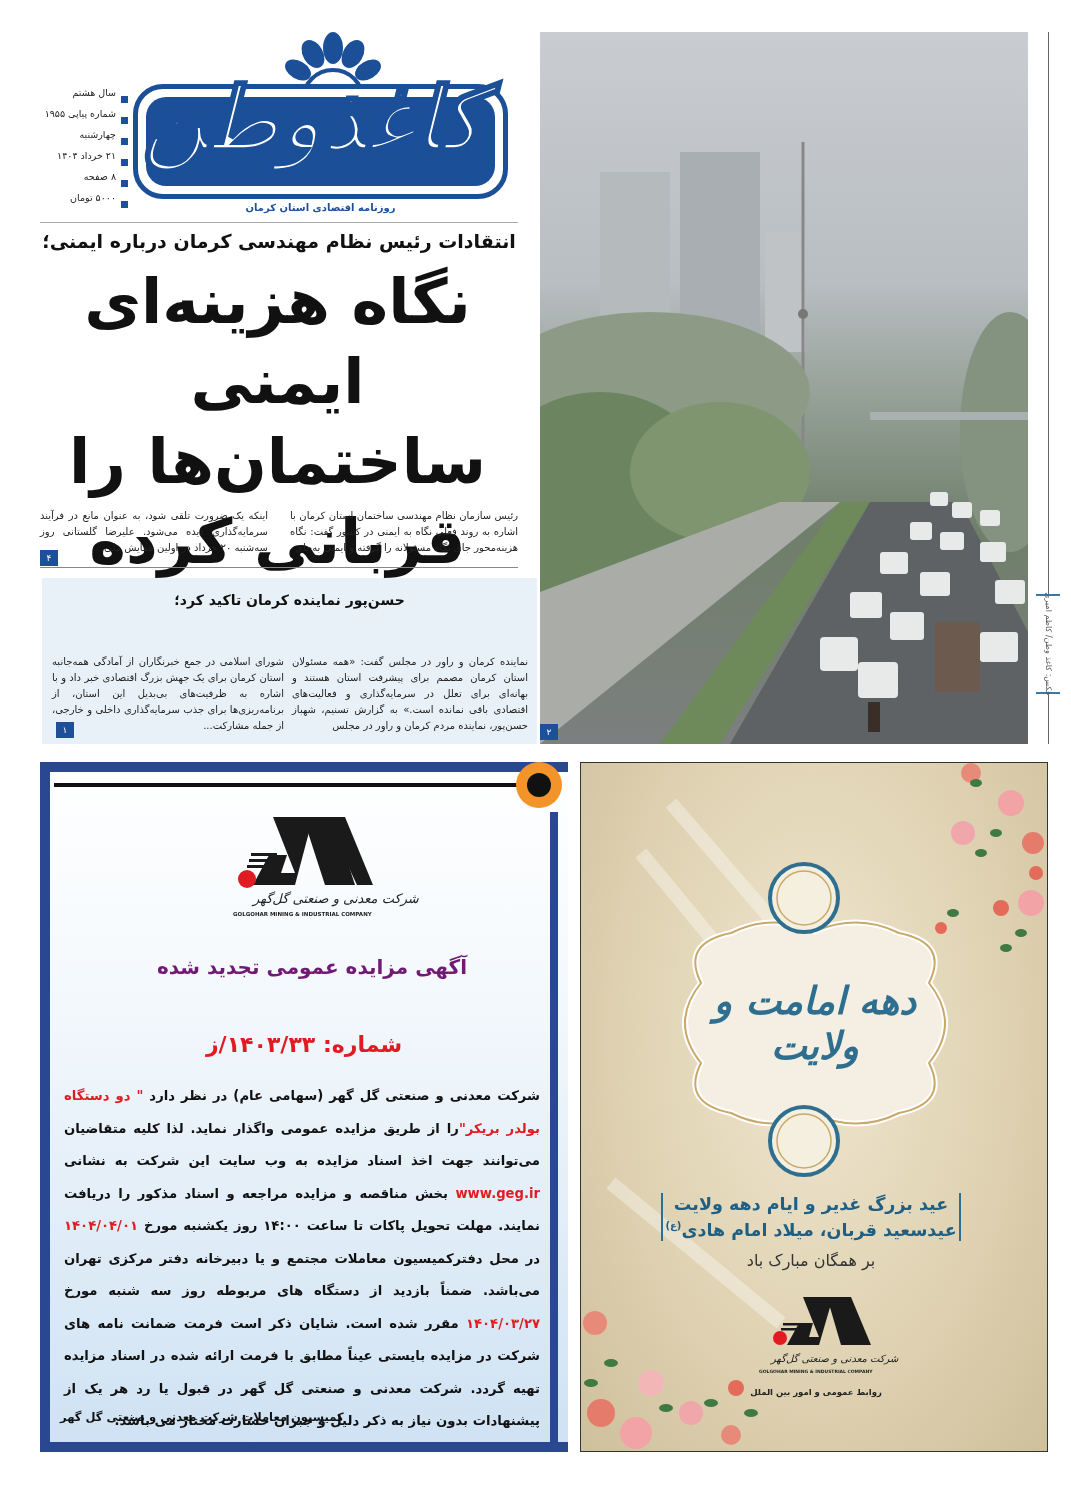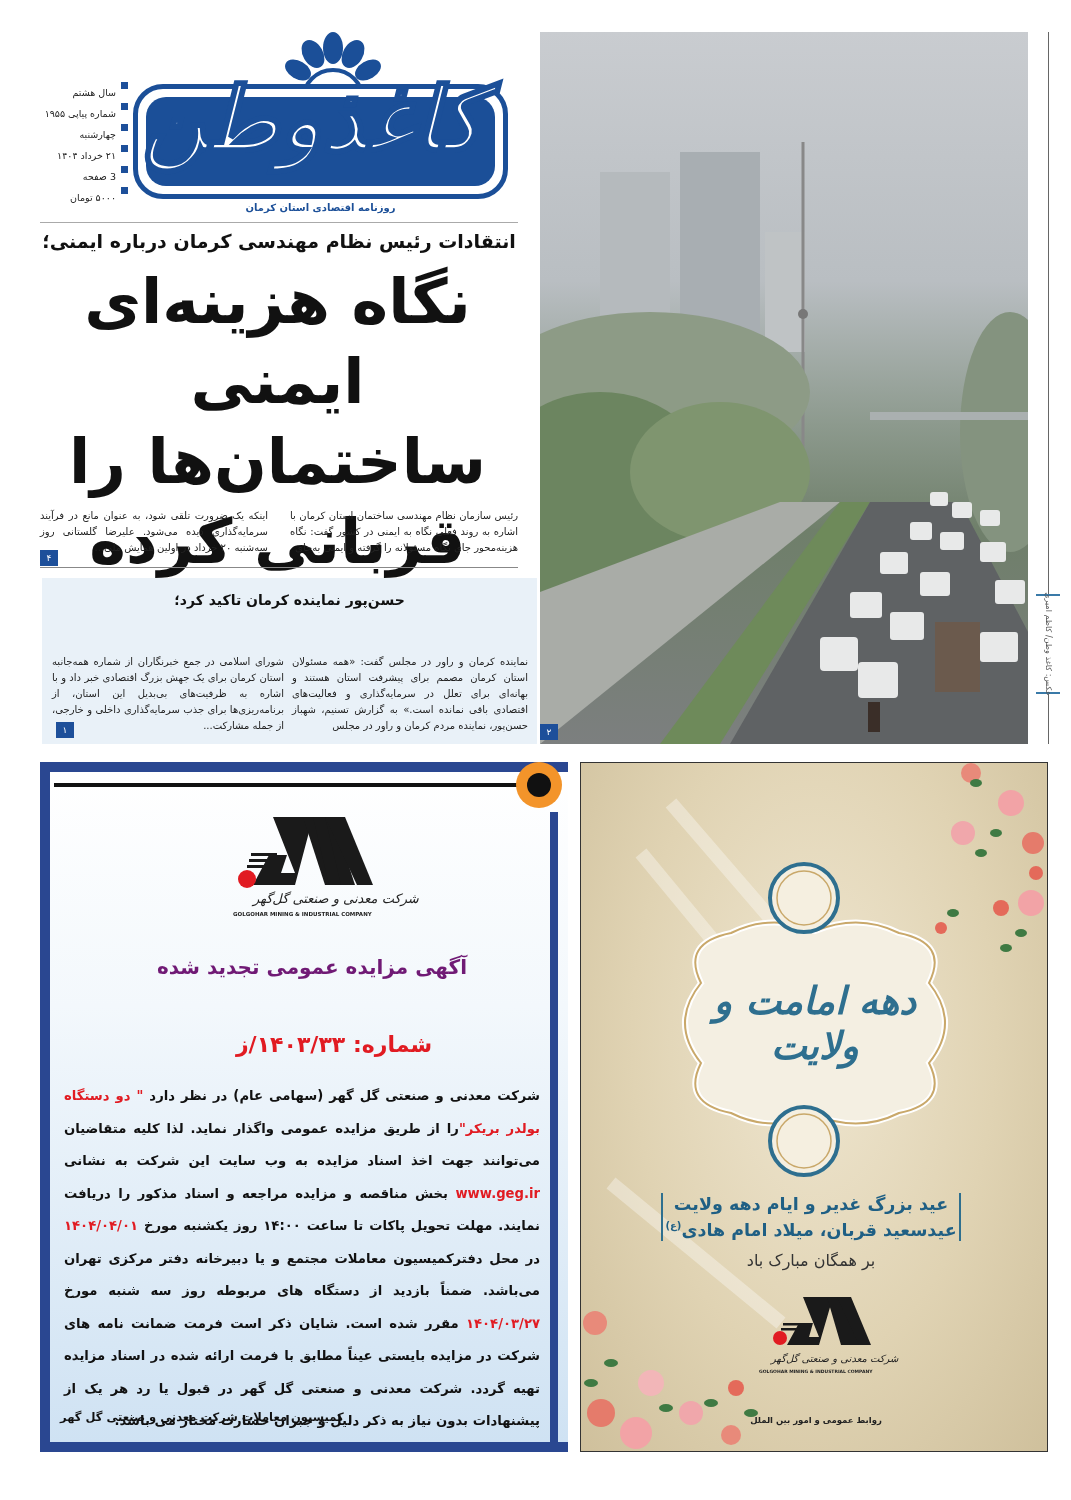--- a/index.html
+++ b/index.html
@@ -1,21 +1,21 @@
 <!DOCTYPE html>
 <html lang="fa" dir="rtl"><head>
 <meta charset="utf-8">
 <style>
   * { box-sizing: border-box; margin: 0; padding: 0; }
   html, body { width: 1071px; height: 1500px; background: #ffffff; overflow: hidden; }
   body { position: relative; font-family: "DejaVu Sans", sans-serif; color: #111; }
 
   
   .meta-list { position: absolute; left: 40px; top: 82px; width: 88px; list-style: none; direction: rtl; }
-  .meta-list li { display: flex; align-items: flex-start; justify-content: flex-start; font-size: 9.5px; color: #222; height: 21px; line-height: 21px; }
+  .meta-list li { display: flex; align-items: flex-end; justify-content: flex-start; font-size: 9.5px; color: #222; height: 21px; line-height: 21px; }
   .meta-list .bullet { display: inline-block; width: 7px; height: 7px; background: #1d4f9a; margin-left: 5px; flex-shrink: 0; }
 
   .logo { position: absolute; left: 133px; top: 22px; width: 375px; height: 195px; }
   .logo-box { position: absolute; left: 0; top: 62px; width: 375px; height: 115px; border: 5px solid #1b4f98; border-radius: 30px; background: #fff; }
   .logo-inner { position: absolute; left: 8px; top: 8px; right: 8px; bottom: 8px; background: #1b4f98; border-radius: 20px; }
   .logo-sun { position: absolute; left: 145px; top: 8px; width: 110px; height: 80px; }
   .logo-text { position: absolute; left: 0; right: 16px; top: 45px; text-align: center; font-family: "DejaVu Serif", serif; font-size: 88px; font-weight: bold; font-style: italic; color: #fff; -webkit-text-stroke: 3px #1b4f98; line-height: 1.2; }
   .logo-tag { position: absolute; left: 0; right: 0; top: 180px; text-align: center; font-size: 10px; color: #1b4f98; font-weight: bold; }
   .mast-rule { position: absolute; left: 40px; top: 222px; width: 478px; height: 1px; background: #aaa; }
 
@@ -50,34 +50,34 @@
   .ad1 { position: absolute; left: 40px; top: 762px; width: 528px; height: 690px; border-top: 10px solid #2a4791; border-left: 10px solid #2a4791; border-bottom: 10px solid #2a4791; background: linear-gradient(#ffffff 0%, #f3f8fc 35%, #cfe2f3 100%); }
   .ad1-right { position: absolute; left: 550px; top: 812px; width: 8px; height: 640px; background: #2a4791; }
   .ad1-topline { position: absolute; left: 54px; top: 783px; width: 480px; height: 4px; background: #111; }
   .ad1-dot { position: absolute; left: 516px; top: 762px; width: 46px; height: 46px; border-radius: 50%; background: #f3942a; }
   .ad1-dot::after { content: ""; position: absolute; left: 11px; top: 11px; width: 24px; height: 24px; border-radius: 50%; background: #111; }
   .gg-logo { position: absolute; }
   .ad1-logo { left: 235px; top: 815px; width: 140px; height: 105px; }
   .gg-fa { position: absolute; font-family: "DejaVu Serif", serif; font-style: italic; font-size: 13px; color: #222; white-space: nowrap; }
   .gg-en { position: absolute; font-size: 5.5px; font-weight: bold; color: #222; white-space: nowrap; }
   .ad1-title { position: absolute; left: 50px; top: 955px; width: 524px; text-align: center; font-size: 20px; font-weight: 900; color: #701a75; }
-  .ad1-number { position: absolute; left: 50px; top: 1032px; width: 508px; text-align: center; font-size: 22px; font-weight: 900; color: #e11b22; margin-left: 30px; }
+  .ad1-number { position: absolute; left: 50px; top: 1032px; width: 508px; text-align: center; font-size: 22px; font-weight: 900; color: #e11b22; }
   .ad1-body { position: absolute; left: 64px; top: 1080px; width: 476px; font-size: 13.2px; font-weight: bold; line-height: 32.5px; text-align: justify; text-align-last: right; color: #111; }
   .ad1-body .red { color: #e11b22; }
   .ad1-sign { position: absolute; left: 60px; top: 1410px; width: 480px; text-align: left; direction: rtl; font-size: 11.5px; font-weight: bold; }
   .ad1-sign span { float: left; }
 
   
   .ad2 { position: absolute; left: 580px; top: 762px; width: 468px; height: 690px; overflow: hidden; border: 1px solid #333; background: radial-gradient(ellipse at 50% 40%, #efe6d0 0%, #e0d3b3 55%, #cfc09c 100%); }
   .ad2 svg { position: absolute; left: 0; top: 0; }
   .ad2-cal { position: absolute; left: 100px; top: 215px; width: 268px; text-align: center; font-family: "DejaVu Serif", serif; font-style: italic; font-weight: bold; font-size: 38px; color: #2e6f8f; }
   .ad2-greet { position: absolute; left: 80px; top: 430px; width: 300px; border-left: 2px solid #2e6f8f; border-right: 2px solid #2e6f8f; text-align: center; font-size: 17.5px; font-weight: 900; color: #1f5f84; line-height: 22px; }
   .ad2-greet sup { font-size: 10px; }
   .ad2-wish { position: absolute; left: 80px; top: 488px; width: 300px; text-align: center; font-size: 16px; color: #333; }
-  .ad2-dept { position: absolute; left: 150px; top: 652px; width: 170px; text-align: center; font-size: 8.5px; font-weight: bold; color: #222; }
+  .ad2-dept { position: absolute; left: 150px; top: 624px; width: 170px; text-align: center; font-size: 8.5px; font-weight: bold; color: #222; }
 </style>
 </head>
 <body>
 
 <ul class="meta-list">
   <li>
       <span class="bullet"></span>
       <span>سال هشتم</span>
     </li>
   <li>
@@ -87,21 +87,21 @@
   <li>
       <span class="bullet"></span>
       <span>چهارشنبه</span>
     </li>
   <li>
       <span class="bullet"></span>
       <span>۲۱ خرداد ۱۴۰۴</span>
     </li>
   <li>
       <span class="bullet"></span>
-      <span>3 صفحه</span>
+      <span>۸ صفحه</span>
     </li>
   <li>
       <span class="bullet"></span>
       <span>۵۰۰۰ تومان</span>
     </li>
 </ul>
 
 <div class="logo">
   <svg class="logo-sun" viewBox="0 0 110 80">
     <g fill="#1b4f98">
@@ -128,21 +128,21 @@
   <div>قربانی کرده است</div>
 </h1>
 <p class="col lead-col-r">رئیس سازمان نظام مهندسی ساختمان استان کرمان با اشاره به روند فعلی نگاه به ایمنی در کشور گفت: نگاه هزینه‌محور جای نگاه مسئولانه را گرفته و ایمنی به‌جای</p>
 <p class="col lead-col-l">اینکه یک ضرورت تلقی شود، به عنوان مانع در فرآیند سرمایه‌گذاری دیده می‌شود. علیرضا گلستانی روز سه‌شنبه ۲۰ خرداد در اولین همایش ملی...</p>
 <span class="page-badge lead-badge">۴</span>
 <div class="lead-rule"></div>
 
 <section class="second">
   <div class="second-kicker">حسن‌پور نماینده کرمان تاکید کرد؛</div>
   <p class="col sec-col-r">نماینده کرمان و راور در مجلس گفت: «همه مسئولان استان کرمان مصمم برای پیشرفت استان هستند و بهانه‌ای برای تعلل در سرمایه‌گذاری و فعالیت‌های اقتصادی باقی نمانده است.» به گزارش تسنیم، شهباز حسن‌پور، نماینده مردم کرمان و راور در مجلس</p>
-  <p class="col sec-col-l">شورای اسلامی در جمع خبرنگاران از شماره همه‌جانبه استان کرمان برای یک جهش بزرگ اقتصادی خبر داد و با اشاره به ظرفیت‌های بی‌بدیل این استان، از برنامه‌ریزی‌ها برای جذب سرمایه‌گذاری داخلی و خارجی، از جمله مشارکت...</p>
+  <p class="col sec-col-l">شورای اسلامی در جمع خبرنگاران از آمادگی همه‌جانبه استان کرمان برای یک جهش بزرگ اقتصادی خبر داد و با اشاره به ظرفیت‌های بی‌بدیل این استان، از برنامه‌ریزی‌ها برای جذب سرمایه‌گذاری داخلی و خارجی، از جمله مشارکت...</p>
   <span class="page-badge sec-badge">۱</span>
 </section>
 
 <figure class="photo">
   <svg width="488" height="712" viewBox="0 0 488 712">
     <rect x="60" y="140" width="70" height="180" fill="#b5babd"></rect>
     <rect x="140" y="120" width="80" height="200" fill="#a8aeb2"></rect>
     <rect x="225" y="200" width="40" height="120" fill="#bfc3c5"></rect>
     <line x1="263" y1="110" x2="263" y2="450" stroke="#888" stroke-width="3"></line>
     <circle cx="263" cy="282" r="5" fill="#777"></circle>

